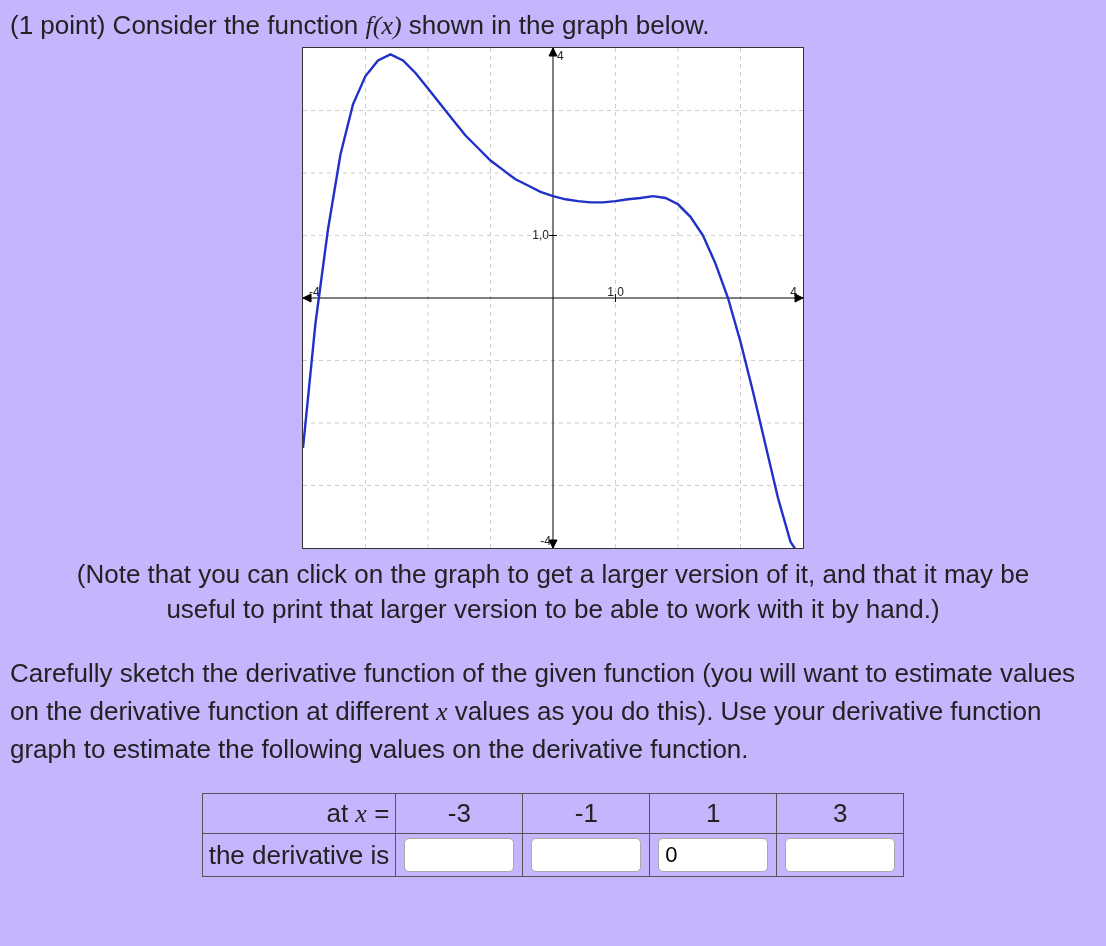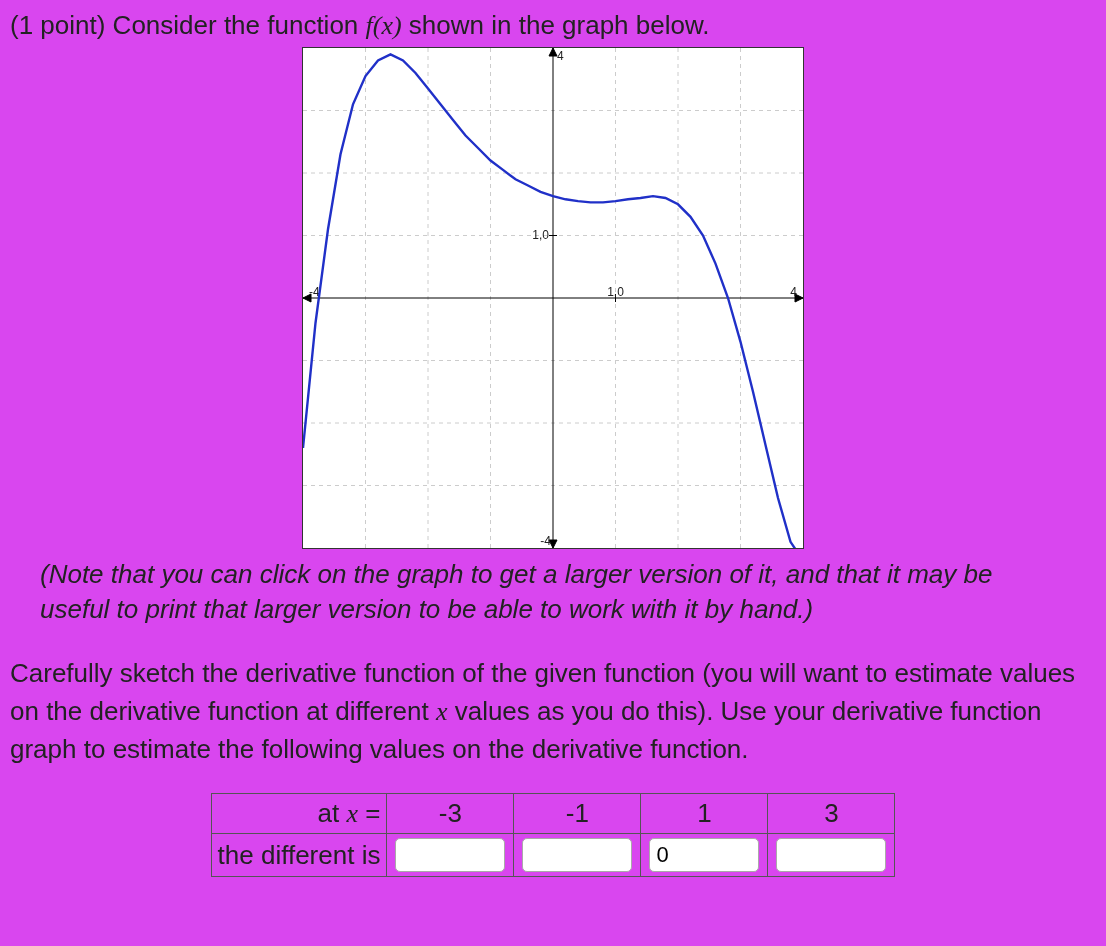--- a/index.html
+++ b/index.html
@@ -7,21 +7,21 @@
     padding: 0;
     background: #f5f5f5;
     font-family: "Helvetica Neue", Helvetica, Arial, sans-serif;
     color: #222;
   }
   .page {
     width: 1106px;
     min-height: 946px;
     box-sizing: border-box;
     padding: 8px 10px 20px 10px;
-    background: #d946ef;
+    background: #c4b5fd;
   }
   .prompt {
     font-size: 26px;
     line-height: 1.35;
   }
   .prompt .fn {
     font-style: italic;
     font-family: "Georgia", "Times New Roman", serif;
   }
   .fn-var {
@@ -41,21 +41,21 @@
     position: relative;
     cursor: pointer;
   }
   .graph-box svg {
     width: 100%;
     height: 100%;
     display: block;
   }
   .note {
     font-size: 26px;
-    font-style: italic;
+    text-align: center;
     margin: 8px 30px 28px 30px;
     line-height: 1.35;
   }
   .instructions {
     font-size: 26px;
     line-height: 1.45;
     margin: 10px 0 25px 0;
   }
   .answer-table {
     margin: 0 auto;
@@ -151,21 +151,21 @@
         <tr>
       <td class="rowlabel">
         <span>at </span><span class="fn-var">x</span><span> =</span>
       </td>
       <td>-3</td>
       <td>-1</td>
       <td>1</td>
       <td>3</td>
     </tr>
     <tr>
-      <td class="rowlabel">the different is</td>
+      <td class="rowlabel">the derivative is</td>
       <td>
         <input type="text" value="" style="">
       </td>
       <td>
         <input type="text" value="" style="">
       </td>
       <td>
         <input type="text" value="0" style="">
       </td>
       <td>

